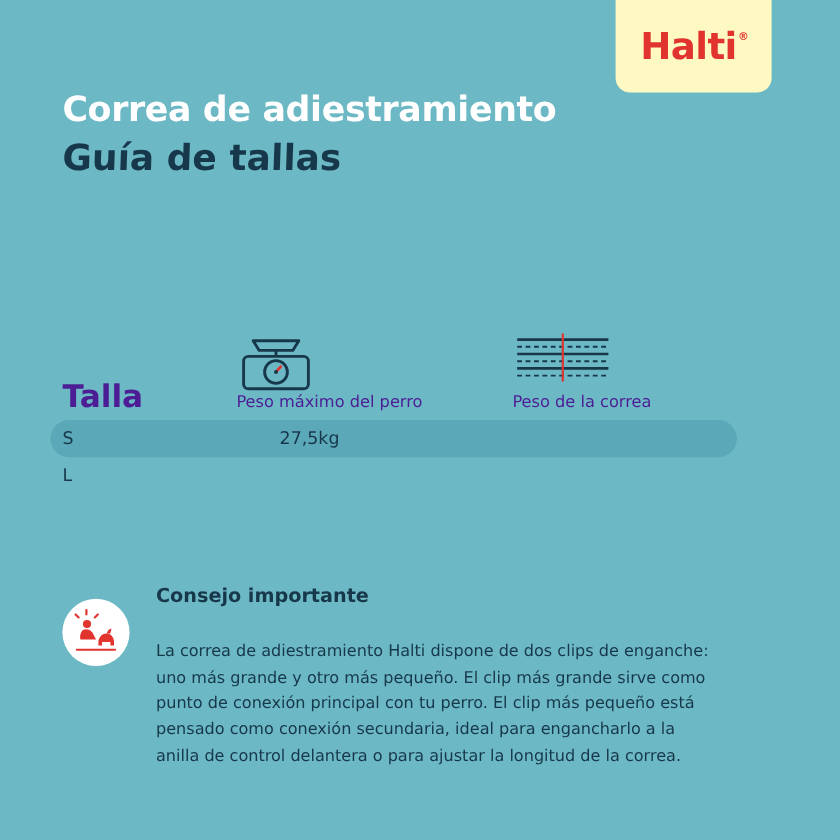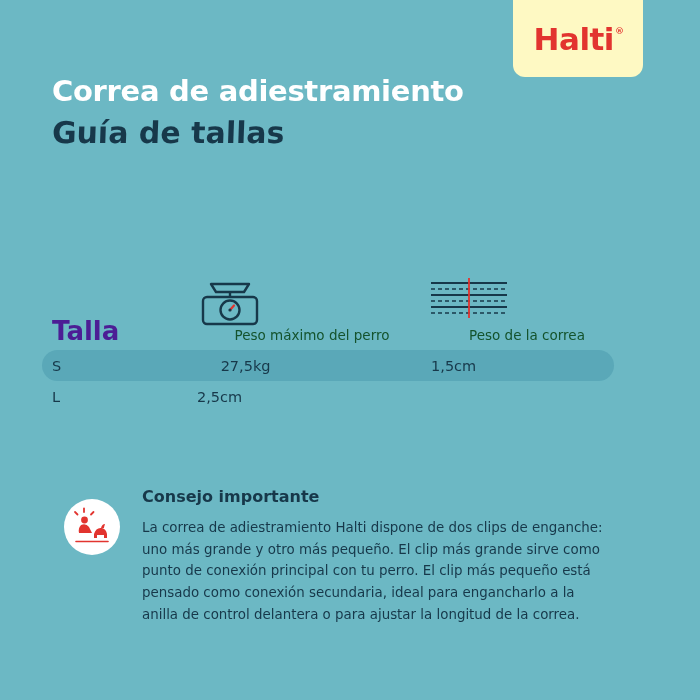--- a/index.html
+++ b/index.html
@@ -93,23 +93,22 @@
   .th-size {
     font-family: "DejaVu Sans", sans-serif;
     font-weight: bold;
     font-size: 26px;
     color: #4c1d95;
     padding-bottom: 4px;
   }
   .th-label {
     font-family: "DejaVu Sans", sans-serif;
     font-size: 13.5px;
-    color: #14532d;
+    color: #4c1d95;
     padding-bottom: 7px;
-    text-align: center;
   }
   .icon-box { height: 58px; display: flex; align-items: flex-end; }
 
   .t-row {
     display: flex;
     align-items: center;
     height: 31px;
     font-family: "DejaVu Sans", sans-serif;
     font-size: 14.5px;
     color: #17384a;
@@ -122,21 +121,21 @@
     width: 572px;
   }
   .t-row .c1 { width: 145px; }
   .t-row .c2 { width: 230px; margin-left: 36px; }
   .t-row .c3 { width: 200px; }
   .t-row.hl .c1 { width: 145px; }
 
   
   .tip {
     position: absolute;
-    left: 64px;
+    left: 52px;
     top: 487px;
     width: 590px;
     display: flex;
     gap: 22px;
   }
   .tip-badge {
     flex: 0 0 auto;
     width: 56px;
     height: 56px;
     border-radius: 50%;
@@ -147,21 +146,21 @@
     margin-top: 12px;
   }
   .tip-title {
     margin: 0;
     font-family: "DejaVu Sans", sans-serif;
     font-weight: bold;
     font-size: 16px;
     color: #17384a;
   }
   .tip-body {
-    margin: 11px 0 0 0;
+    margin: 27px 0 0 0;
     font-family: "DejaVu Sans", sans-serif;
     font-size: 13.4px;
     line-height: 1.62;
     color: #17384a;
     max-width: 470px;
   }
 </style>
 </head>
 <body>
 
@@ -213,26 +212,24 @@
           <line x1="42" y1="7" x2="42" y2="47" stroke="#e2342f" stroke-width="1.8"></line>
         </svg>
       </div>
       <div class="th-label">Peso de la correa</div>
     </div>
   </div>
 
   <div class="t-row hl">
     <div class="c1">S</div>
     <div class="c2">27,5kg</div>
-    <div class="c3">1,5cm</div>
   </div>
 
   <div class="t-row">
     <div class="c1">L</div>
-    <div class="c3">2,5cm</div>
   </div>
 </div>
 
 <div class="tip">
   <div class="tip-badge">
     <svg width="40" height="40" viewBox="0 0 40 40" aria-hidden="true">
 
       <line x1="12" y1="5" x2="12" y2="1.5" stroke="#e2342f" stroke-width="1.8" stroke-linecap="round"></line>
       <line x1="5.5" y1="7.5" x2="3" y2="5" stroke="#e2342f" stroke-width="1.8" stroke-linecap="round"></line>
       <line x1="19" y1="7.5" x2="21.5" y2="5" stroke="#e2342f" stroke-width="1.8" stroke-linecap="round"></line>

